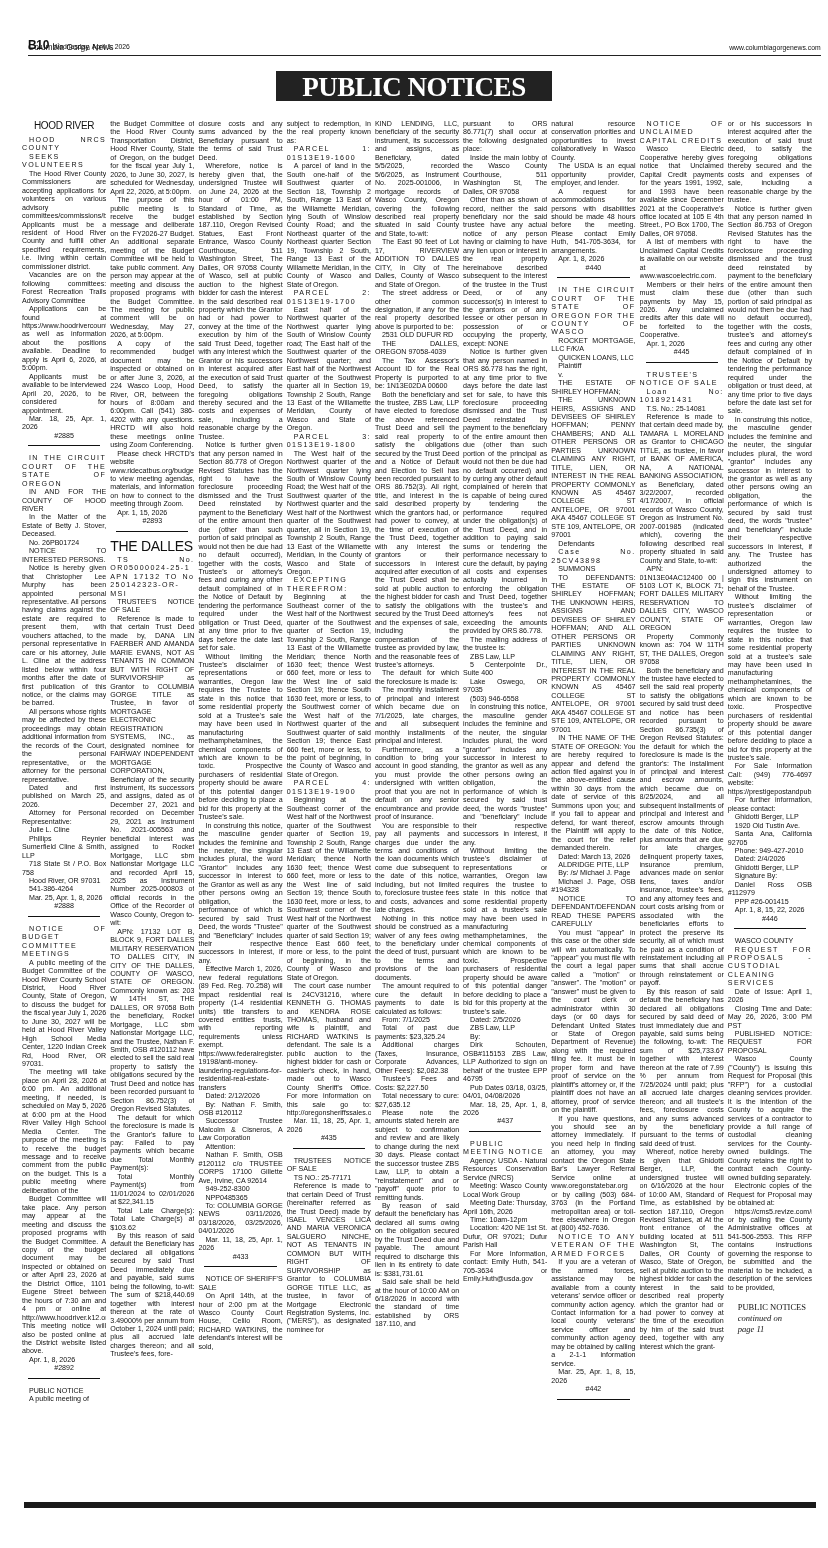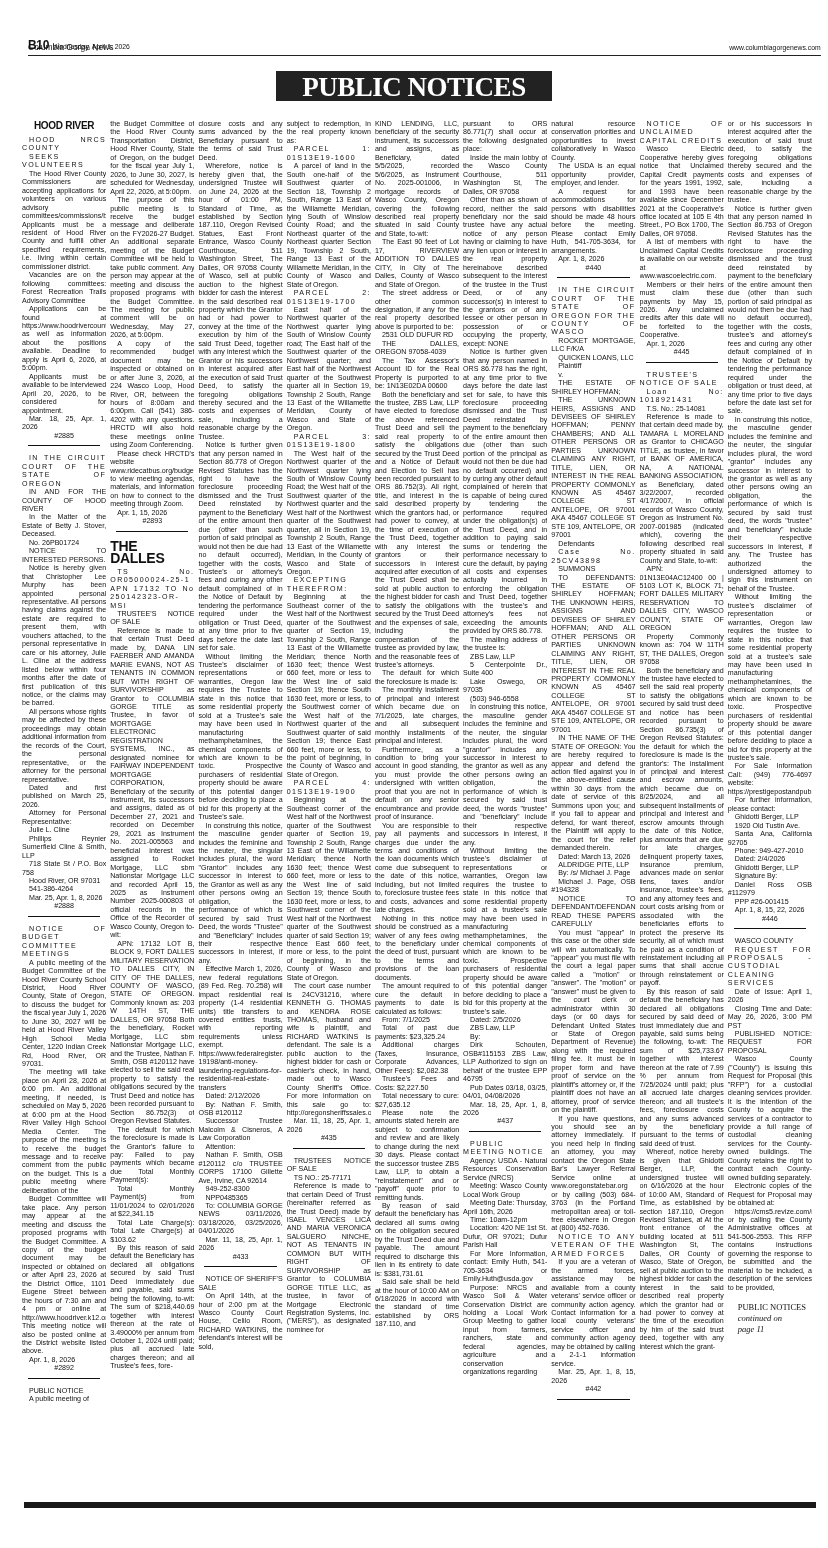--- a/index.html
+++ b/index.html
@@ -8,21 +8,21 @@
   .mh-left { display: flex; align-items: baseline; gap: 4px; }
   .page-num { font-family: "Liberation Sans Narrow", "Liberation Sans", sans-serif; font-weight: bold; font-size: 12px; letter-spacing: -0.3px; }
   .mh-date, .mh-site, .mh-paper { font-size: 8px; transform: scaleX(0.85); transform-origin: left bottom; white-space: nowrap; }
   .mh-paper { position: absolute; left: 0; right: 0; transform: none; font-size: 8.5px; }
   .mh-site { transform-origin: right bottom; }
   .banner { position: absolute; left: 276px; top: 71px; width: 276px; height: 30px; background: #222; color: #fff; font-family: "Liberation Serif", serif; font-weight: bold; font-size: 27px; text-align: center; line-height: 32px; letter-spacing: -0.5px; overflow: hidden; }
   .columns { position: absolute; left: 22px; top: 120px; width: 790px; height: 1380px; display: flex; gap: 4px; }
   .col { flex: 1 1 0; overflow: hidden; font-size: 7.1px; line-height: 8.45px; text-align: justify; hyphens: auto; }
   .col p { margin: 0; text-indent: 7px; }
   .col p.noind { text-indent: 0; }
-  .col .sec-head { font-weight: bold; font-size: 10px; line-height: 12px; text-align: center; text-indent: 0; margin: 0 0 4px 0; letter-spacing: -0.3px; }
+  .col .sec-head { font-weight: normal; font-size: 10px; line-height: 12px; text-align: center; text-indent: 0; margin: 0 0 4px 0; letter-spacing: -0.3px; }
   .col .sec-head.left { text-align: left; font-size: 14px; }
   .col .nid { text-align: center; text-indent: 0; }
   .col .rule { height: 0; border-top: 1.3px solid #111; margin: 5px 6px 8px 6px; }
   .col .spaced { letter-spacing: 1.4px; }
   .footer-bar { position: absolute; left: 24px; top: 1502px; width: 792px; height: 6px; background: #1a1a1a; }
   .continued { font-family: "Liberation Serif", serif; font-size: 8.5px; line-height: 11px; text-align: left; margin-top: 10px; padding-left: 10px; text-indent: 0; }
   .continued .ital { font-style: italic; display: block; }
 </style>
 </head>
 <body>
@@ -179,21 +179,20 @@
       <p>Mar. 18, 25, Apr. 1, 8, 2026</p>
       <p class="nid">#437</p>
       <div class="rule"></div>
       <p class="spaced">PUBLIC MEETING NOTICE</p>
       <p>Agency: USDA - Natural Resources Conservation Service (NRCS)</p>
       <p>Meeting: Wasco County Local Work Group</p>
       <p>Meeting Date: Thursday, April 16th, 2026</p>
       <p>Time: 10am-12pm</p>
       <p>Location: 420 NE 1st St. Dufur, OR 97021; Dufur Parish Hall</p>
       <p>For More Information, contact: Emily Huth, 541-705-3634 or Emily.Huth@usda.gov</p>
-      <p>Purpose: NRCS and Wasco Soil &amp; Water Conservation District are holding a Local Work Group Meeting to gather input from farmers, ranchers, state and federal agencies, agriculture and conservation organizations regarding</p>
     </div>
     <div class="col">
       <p class="noind">natural resource conservation priorities and opportunities to invest collaboratively in Wasco County.</p>
       <p>The USDA is an equal opportunity provider, employer, and lender.</p>
       <p>A request for accommodations for persons with disabilities should be made 48 hours before the meeting. Please contact Emily Huth, 541-705-3634, for arrangements.</p>
       <p>Apr. 1, 8, 2026</p>
       <p class="nid">#440</p>
       <div class="rule"></div>
       <p class="spaced">IN THE CIRCUIT COURT OF THE STATE OF OREGON FOR THE COUNTY OF WASCO</p>
       <p>ROCKET MORTGAGE, LLC F/K/A</p>

